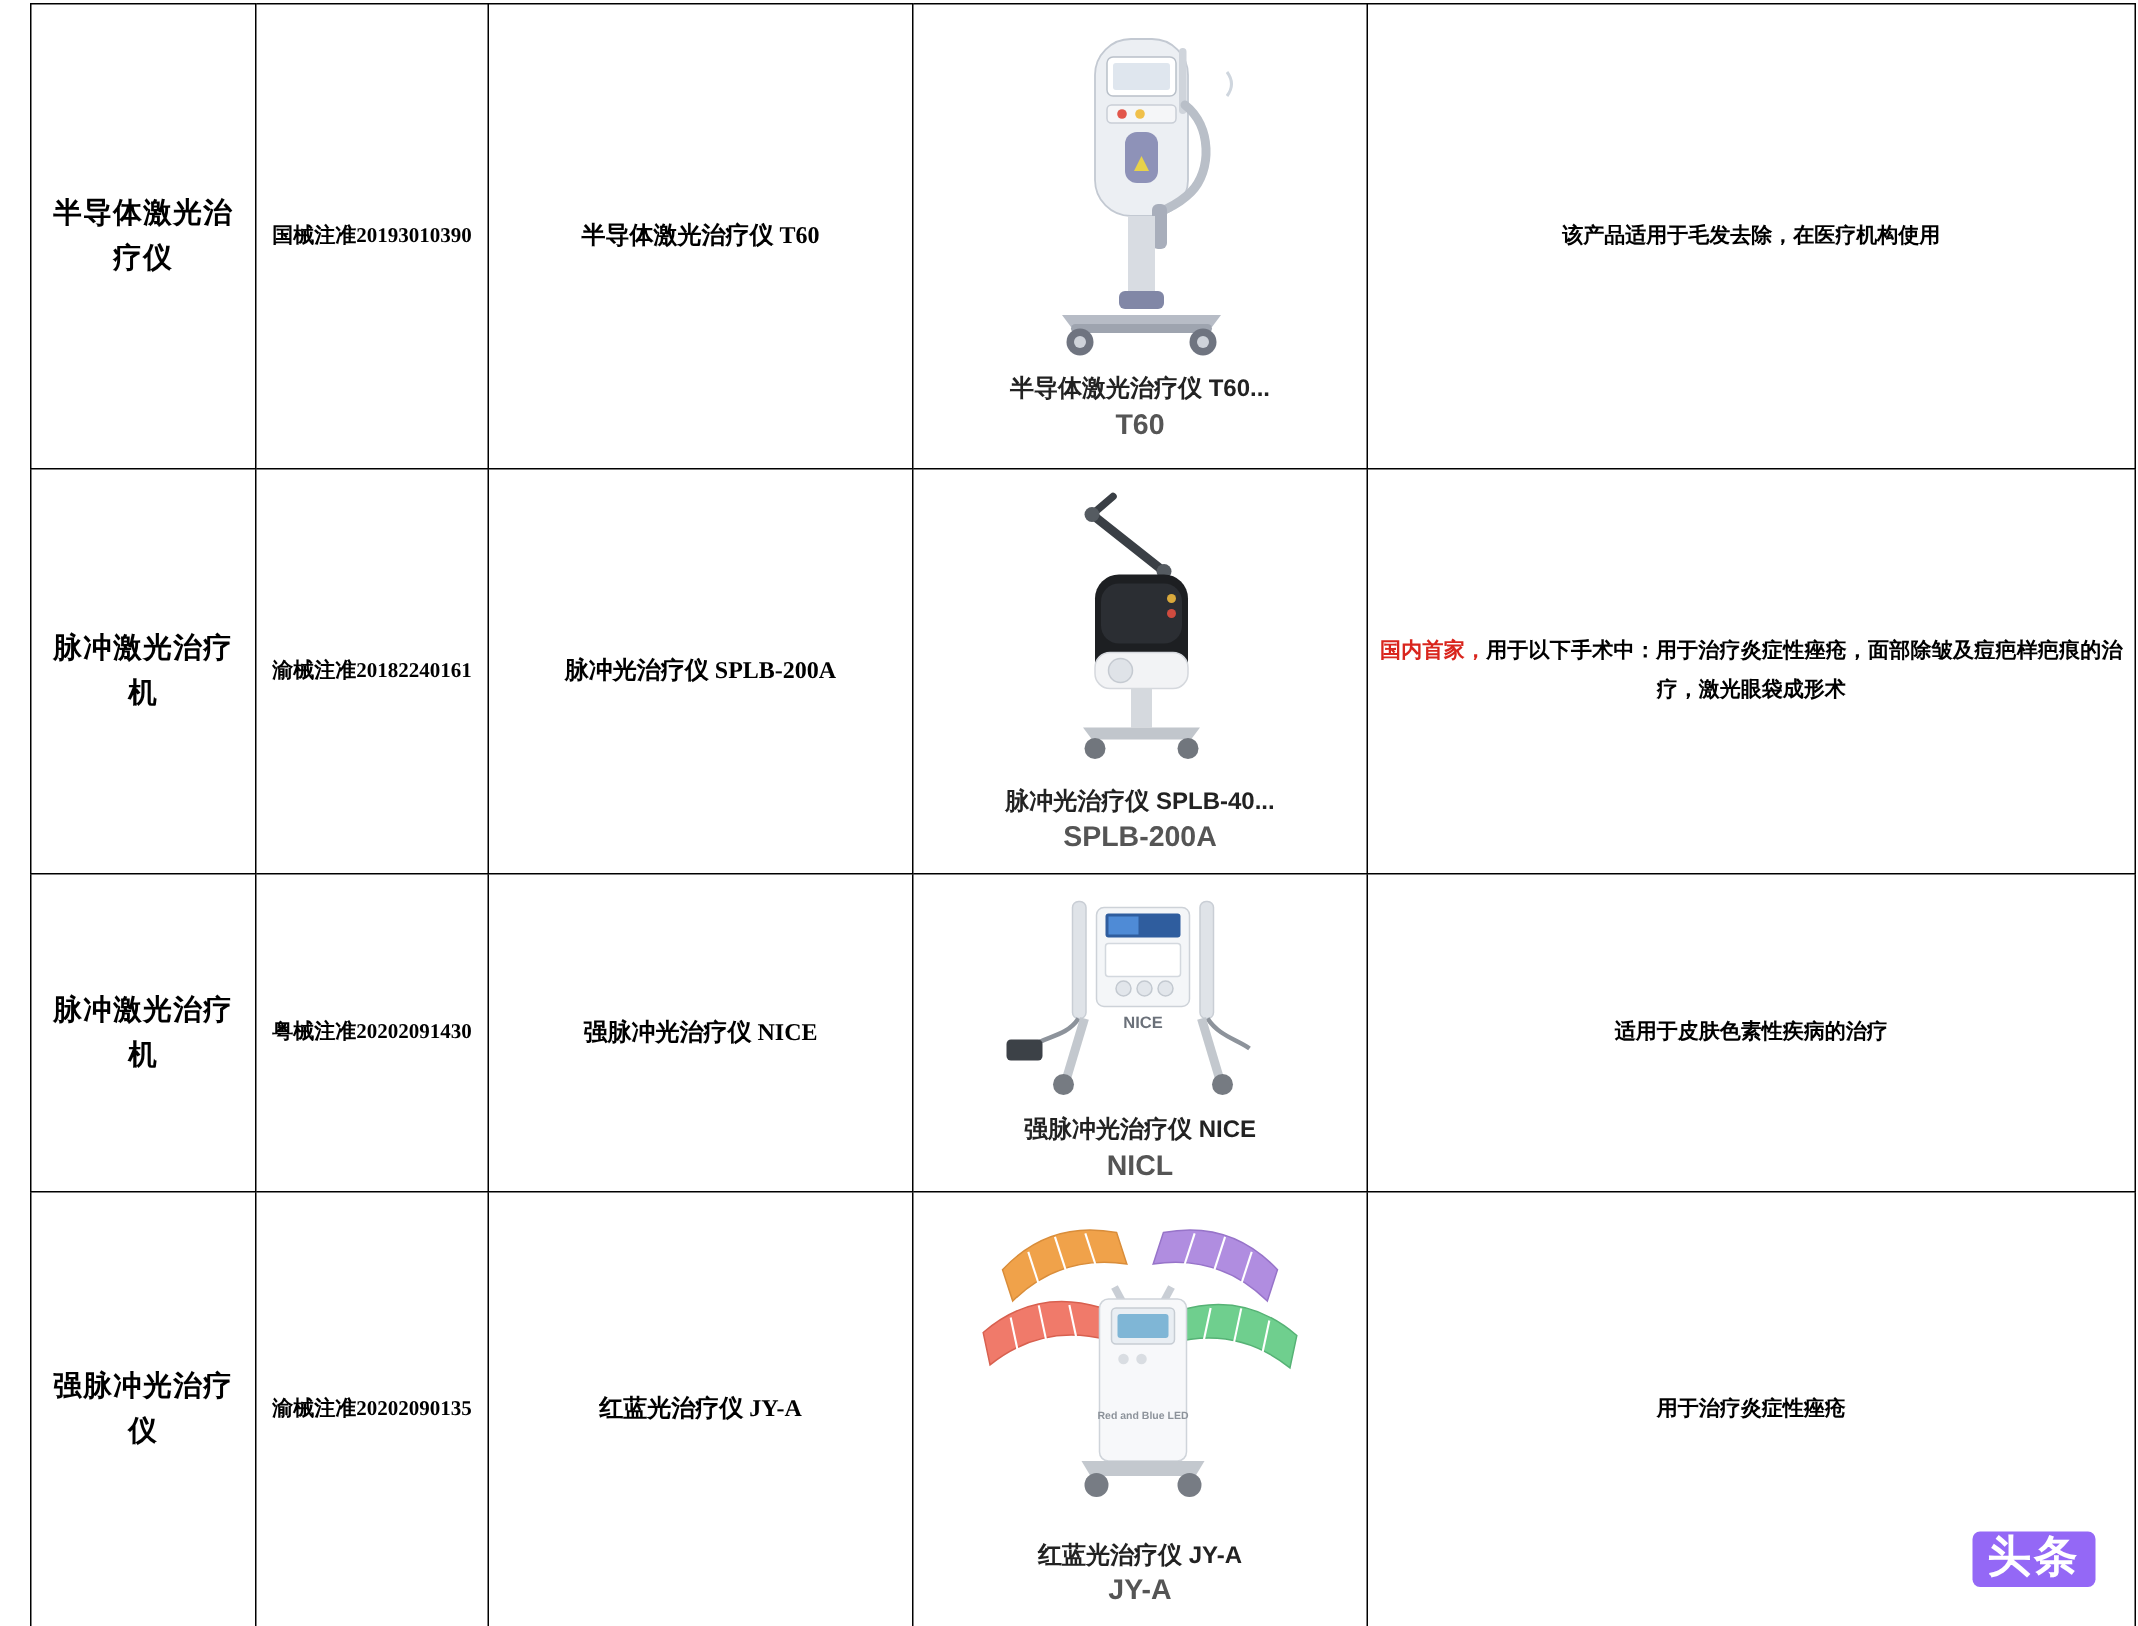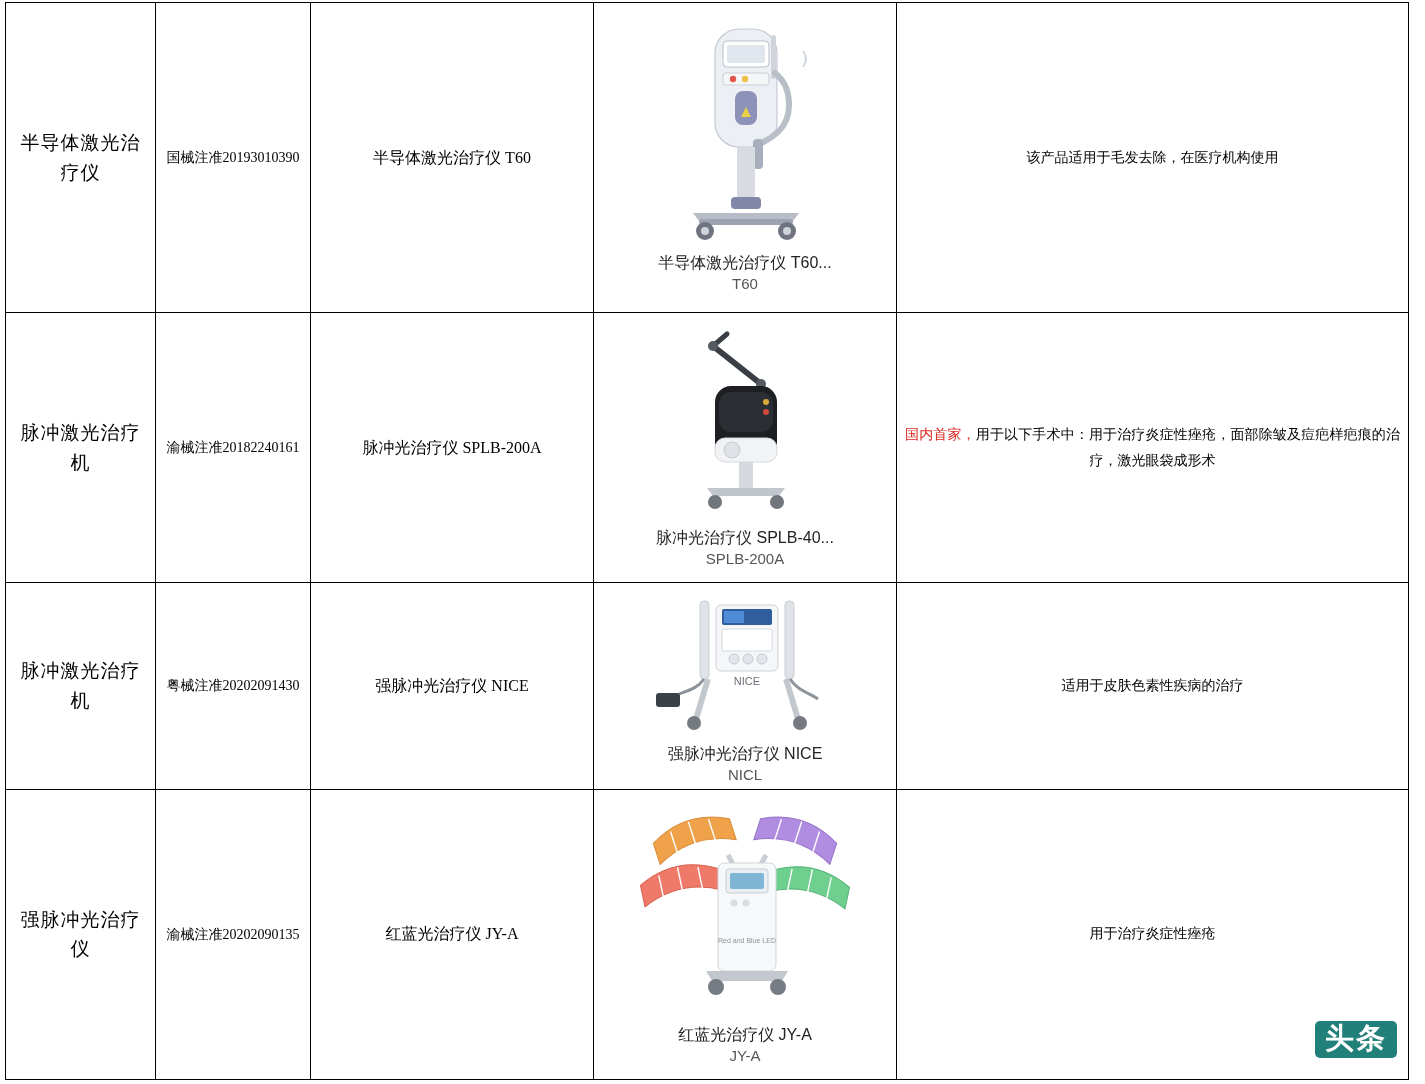--- a/index.html
+++ b/index.html
@@ -12,22 +12,23 @@
     height: 1084px;
     font-family: "Liberation Serif", serif;
     color: #000000;
     position: relative;
     overflow: hidden;
   }
   table.device-table {
     border-collapse: collapse;
     table-layout: fixed;
     width: 1332px;
-    margin-left: 5px;
+    margin-left: 20px;
     margin-top: 2px;
+    font-weight: bold;
   }
   table.device-table td {
     border: 1.5px solid #000000;
     vertical-align: middle;
     padding: 4px 8px;
     text-align: center;
   }
   .col-name   { width: 150px; }
   .col-reg    { width: 155px; }
   .col-model  { width: 283px; }
@@ -74,38 +75,38 @@
   }
   .img-caption {
     font-family: "Liberation Sans", sans-serif;
     font-size: 16px;
     color: #222222;
     margin-top: 6px;
     line-height: 1.35;
   }
   .img-caption-sub {
     font-family: "Liberation Sans", sans-serif;
-    font-size: 15px;
+    font-size: 19px;
     color: #555555;
     line-height: 1.35;
   }
   .photo {
     display: block;
   }
   .watermark {
     position: absolute;
     right: 28px;
     bottom: 26px;
     display: flex;
     align-items: center;
     gap: 10px;
     opacity: 0.92;
   }
   .wm-logo {
-    background: #0f766e;
+    background: #8b5cf6;
     color: #ffffff;
     font-family: "Liberation Sans", sans-serif;
     font-size: 29px;
     font-weight: bold;
     letter-spacing: 2px;
     padding: 3px 10px 5px 10px;
     border-radius: 5px;
     line-height: 1;
   }
   .wm-text {

